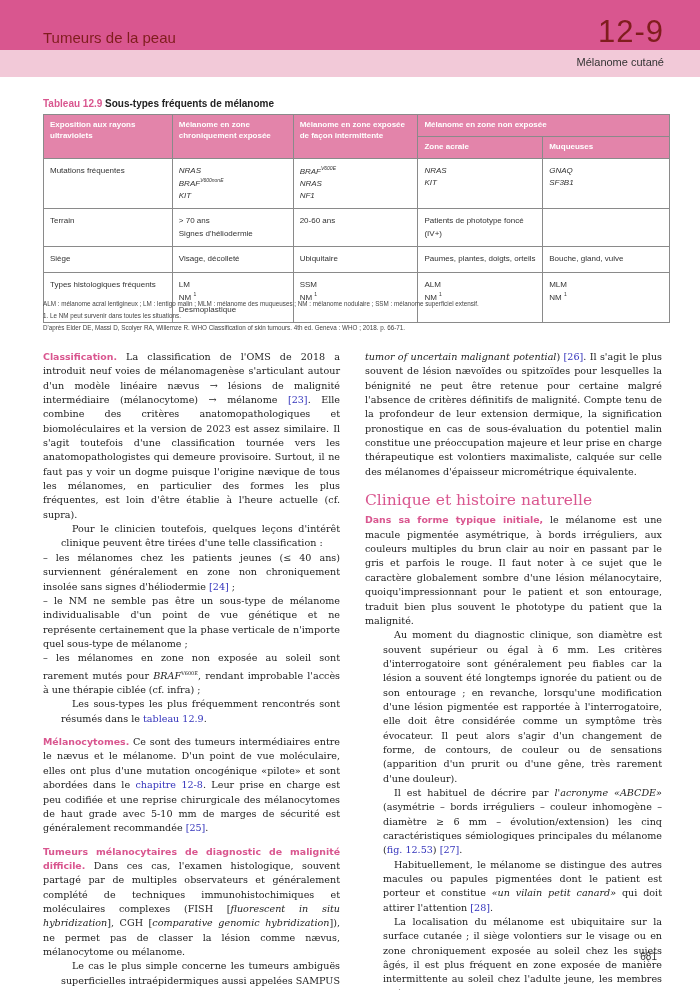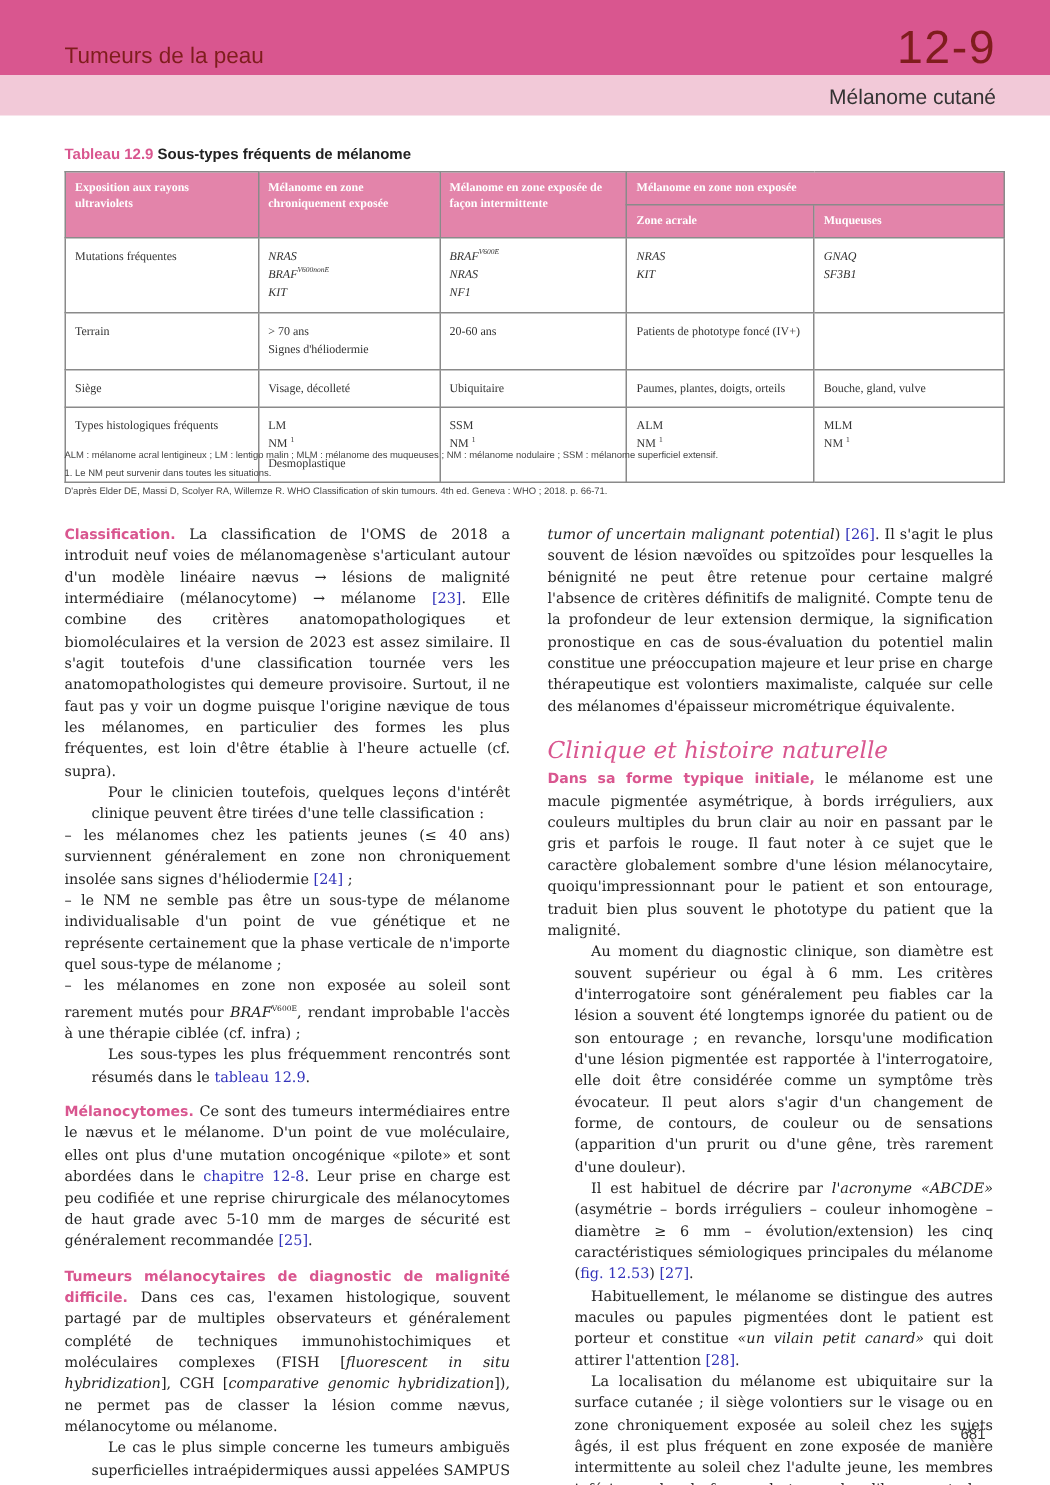--- a/index.html
+++ b/index.html
@@ -1,40 +1,40 @@
 <!DOCTYPE html>
 <html><head>
 <meta charset="utf-8">
 <style>
   html, body { margin:0; padding:0; }
   body { width:700px; height:990px; background:#fff; position:relative; overflow:hidden; font-family:"DejaVu Serif", serif; color:#222; }
   .hdr-top { position:absolute; left:0; top:0; width:700px; height:50px; background:#d9568f; }
   .hdr-sub { position:absolute; left:0; top:50px; width:700px; height:27px; background:#f2c9d8; }
   .hdr-title { position:absolute; left:43px; top:29px; font-family:"Liberation Sans", sans-serif; font-size:15px; color:#7f1d1d; }
   .hdr-num { position:absolute; right:36px; top:14px; font-family:"Liberation Sans", sans-serif; font-size:31px; color:#7f1d1d; font-weight:300; letter-spacing:1px; }
-  .hdr-section { position:absolute; right:36px; top:56px; font-family:"Liberation Sans", sans-serif; font-size:14px; color:#333; }
+  .hdr-section { position:absolute; right:36px; top:56px; font-family:"Liberation Sans", sans-serif; font-size:11px; color:#333; }
 
   .tcap { position:absolute; left:43px; top:98px; font-family:"Liberation Sans", sans-serif; font-size:10px; font-weight:bold; color:#222; }
   .tcap .num { color:#d9568f; }
-  table.t { position:absolute; left:43px; top:114px; width:627px; border-collapse:collapse; font-family:Liberation Serif, serif; font-size:8px; color:#333; }
+  table.t { position:absolute; left:43px; top:114px; width:627px; border-collapse:collapse; font-family:Liberation Sans, sans-serif; font-size:8px; color:#333; }
   table.t th { background:#e384aa; color:#fff; font-weight:bold; text-align:left; vertical-align:top; padding:5px 6px; border:1px solid #8a8a8a; line-height:1.35; }
   table.t td { text-align:left; vertical-align:top; padding:6px 6px; border:1px solid #8a8a8a; line-height:1.55; }
   table.t td.it { font-style:italic; }
   table.t sup { font-size:5px; }
   .tnotes { position:absolute; left:43px; top:298px; font-family:"Liberation Sans", sans-serif; font-size:6.3px; color:#444; line-height:12px; }
 
   .col { position:absolute; top:350px; width:297px; font-size:9.6px; line-height:14.35px; text-align:justify; }
   .col.left { left:43px; }
   .col.right { left:365px; }
   .col p { margin:0; }
   .col p.ind { text-indent:11px;margin-left:18px; }
   .col p.gap { margin-top:9px; }
   .lead { font-family:"DejaVu Sans", sans-serif; font-weight:bold; color:#d9568f; font-size:9.4px; }
   .ref { color:#3333bb; }
-  .h2 { font-family:"DejaVu Serif", serif; color:#d9568f; font-size:15.5px; margin:14px 0 6px 0;font-style:italic; }
+  .h2 { font-family:"DejaVu Serif", serif; color:#d9568f; font-size:15.5px; margin:14px 0 6px 0; }
   .pgnum { position:absolute; right:43px; top:951px; font-family:"Liberation Sans", sans-serif; font-size:10px; color:#333; }
 </style>
 </head>
 <body>
 
 <div class="hdr-top"></div>
 <div class="hdr-sub"></div>
 <div class="hdr-title">Tumeurs de la peau</div>
 <div class="hdr-num">12-9</div>
 <div class="hdr-section">Mélanome cutané</div>

